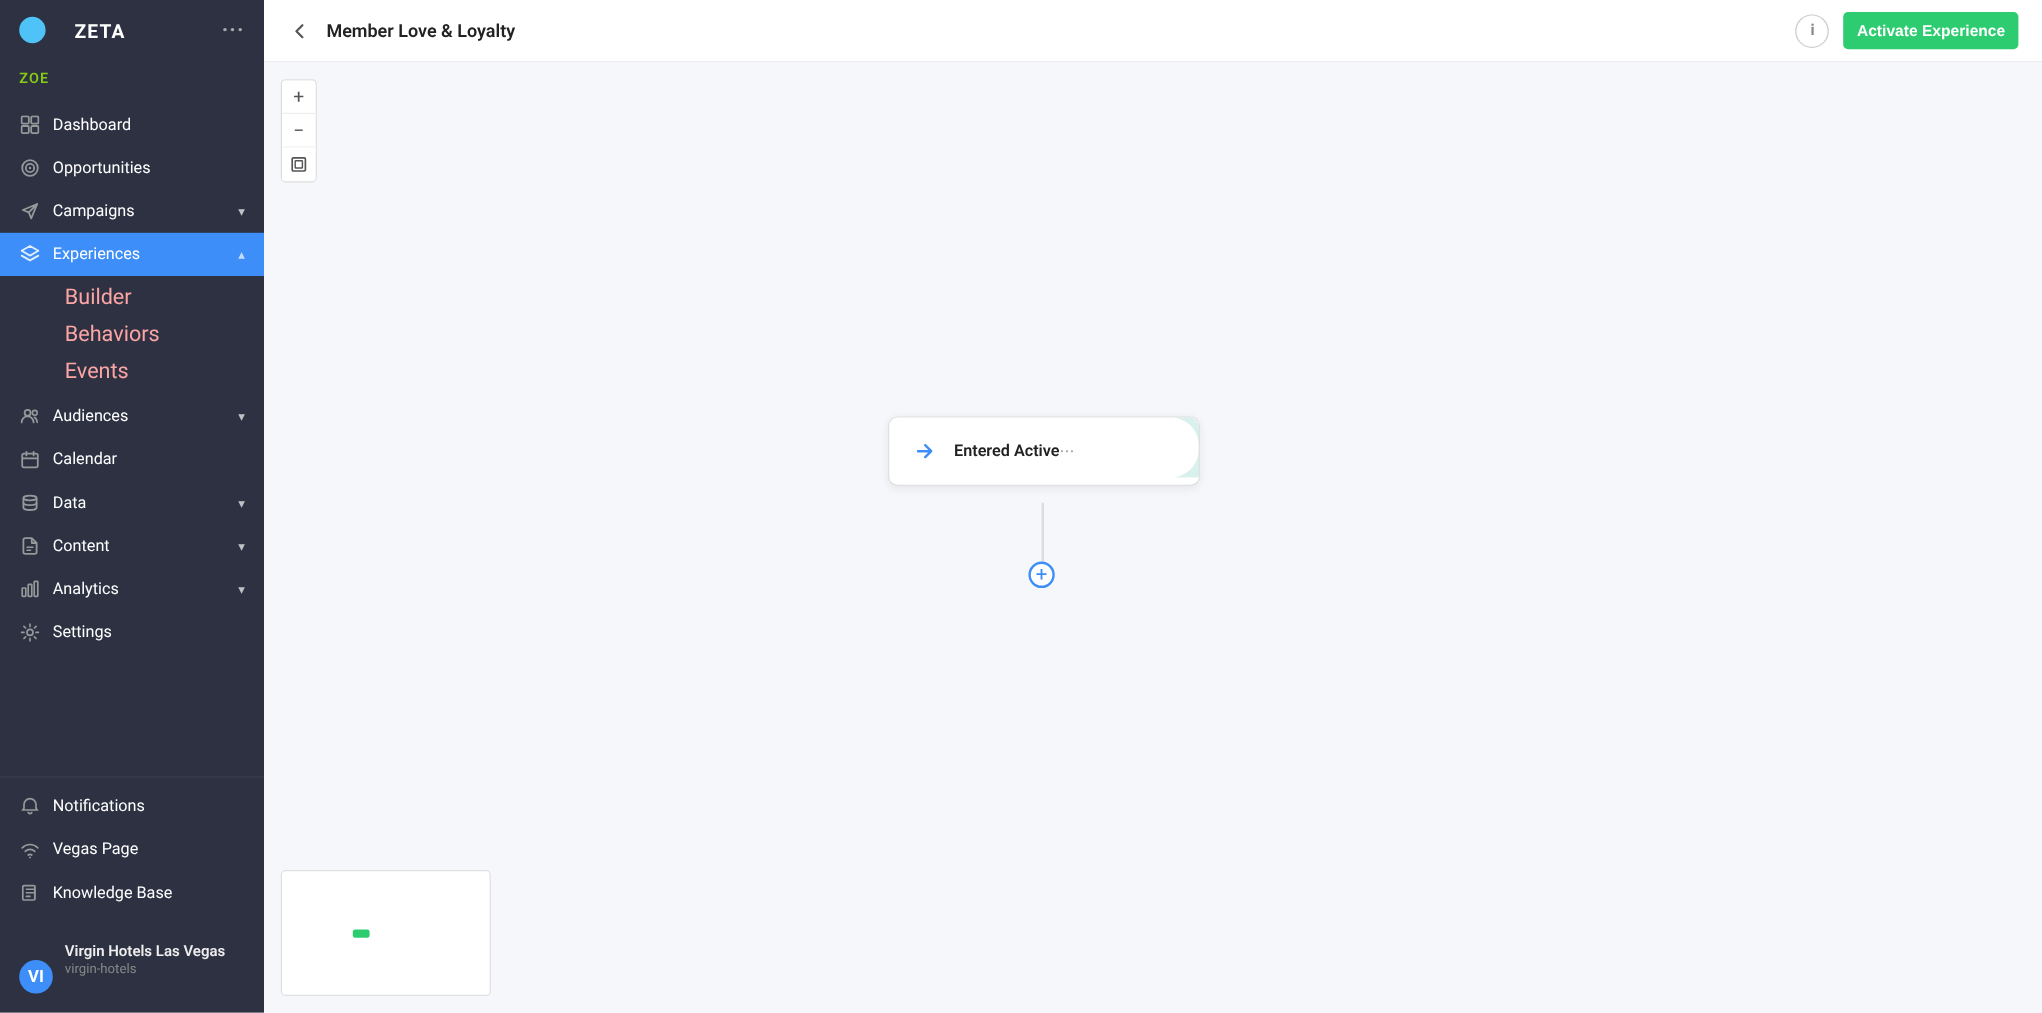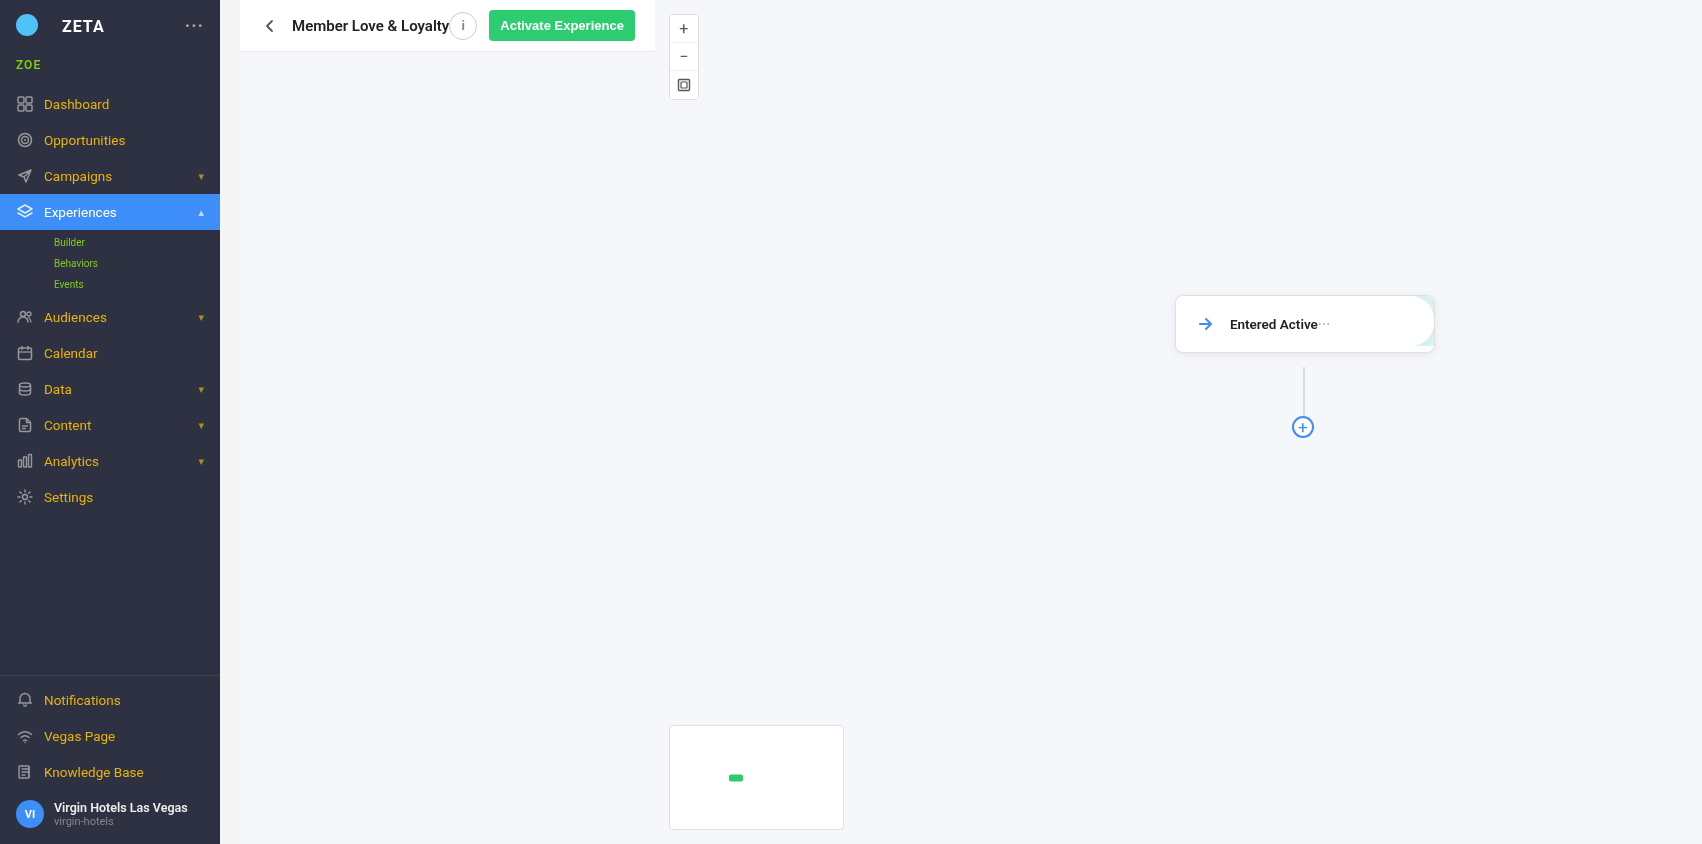--- a/index.html
+++ b/index.html
@@ -47,21 +47,21 @@
       padding: 6px 0;
       flex: 1;
       overflow-y: auto;
     }
     .sidebar-item {
       display: flex;
       align-items: center;
       gap: 10px;
       padding: 9px 16px;
       cursor: pointer;
-      color: #eab308;
+      color: #ffffff;
       border-radius: 0;
       transition: background 0.15s;
       font-size: 13.5px;
     }
     .sidebar-item.active {
       background: #3d8ef8;
       color: #fff;
       gap: 10px;
     }
     .sidebar-item .item-icon {
@@ -73,22 +73,22 @@
       flex-shrink: 0;
       opacity: 0.85;
     }
     .sidebar-item .item-label { flex: 1; }
     .sidebar-item .chevron { font-size: 11px; opacity: 0.7; }
     .sidebar-sub {
       padding: 2px 0 4px 44px;
     }
     .sidebar-sub-item {
       padding: 5px 10px;
-      font-size: 10px;
-      color: #84cc16;
+      font-size: 18px;
+      color: #fca5a5;
       cursor: pointer;
       border-radius: 3px;
     }
     .sidebar-zoe {
       padding: 8px 16px;
       font-size: 12px;
       color: #84cc16;
       letter-spacing: 1px;
       font-weight: 600;
     }
@@ -105,36 +105,36 @@
     }
     .user-avatar {
       width: 28px;
       height: 28px;
       border-radius: 50%;
       background: #3d8ef8;
       display: flex;
       align-items: center;
       justify-content: center;
       color: #fff;
-      font-size: 11px;
+      font-size: 14px;
       font-weight: 700;
       flex-shrink: 0;
+      margin-top: 28px;
     }
     .user-info { display: flex; flex-direction: column; }
     .user-name { color: #eee; font-size: 12.5px; font-weight: 600; }
     .user-sub { color: #888; font-size: 11px; }
 
     
     .main {
       flex: 1;
       display: flex;
-      flex-direction: row;
+      flex-direction: column;
       height: 100%;
       background: #f5f7fa;
-      margin-left: 20px;
     }
     .topbar {
       display: flex;
       align-items: center;
       justify-content: space-between;
       background: #fff;
       border-bottom: 1px solid #e8eaf0;
       padding: 0 20px;
       height: 52px;
       flex-shrink: 0;

